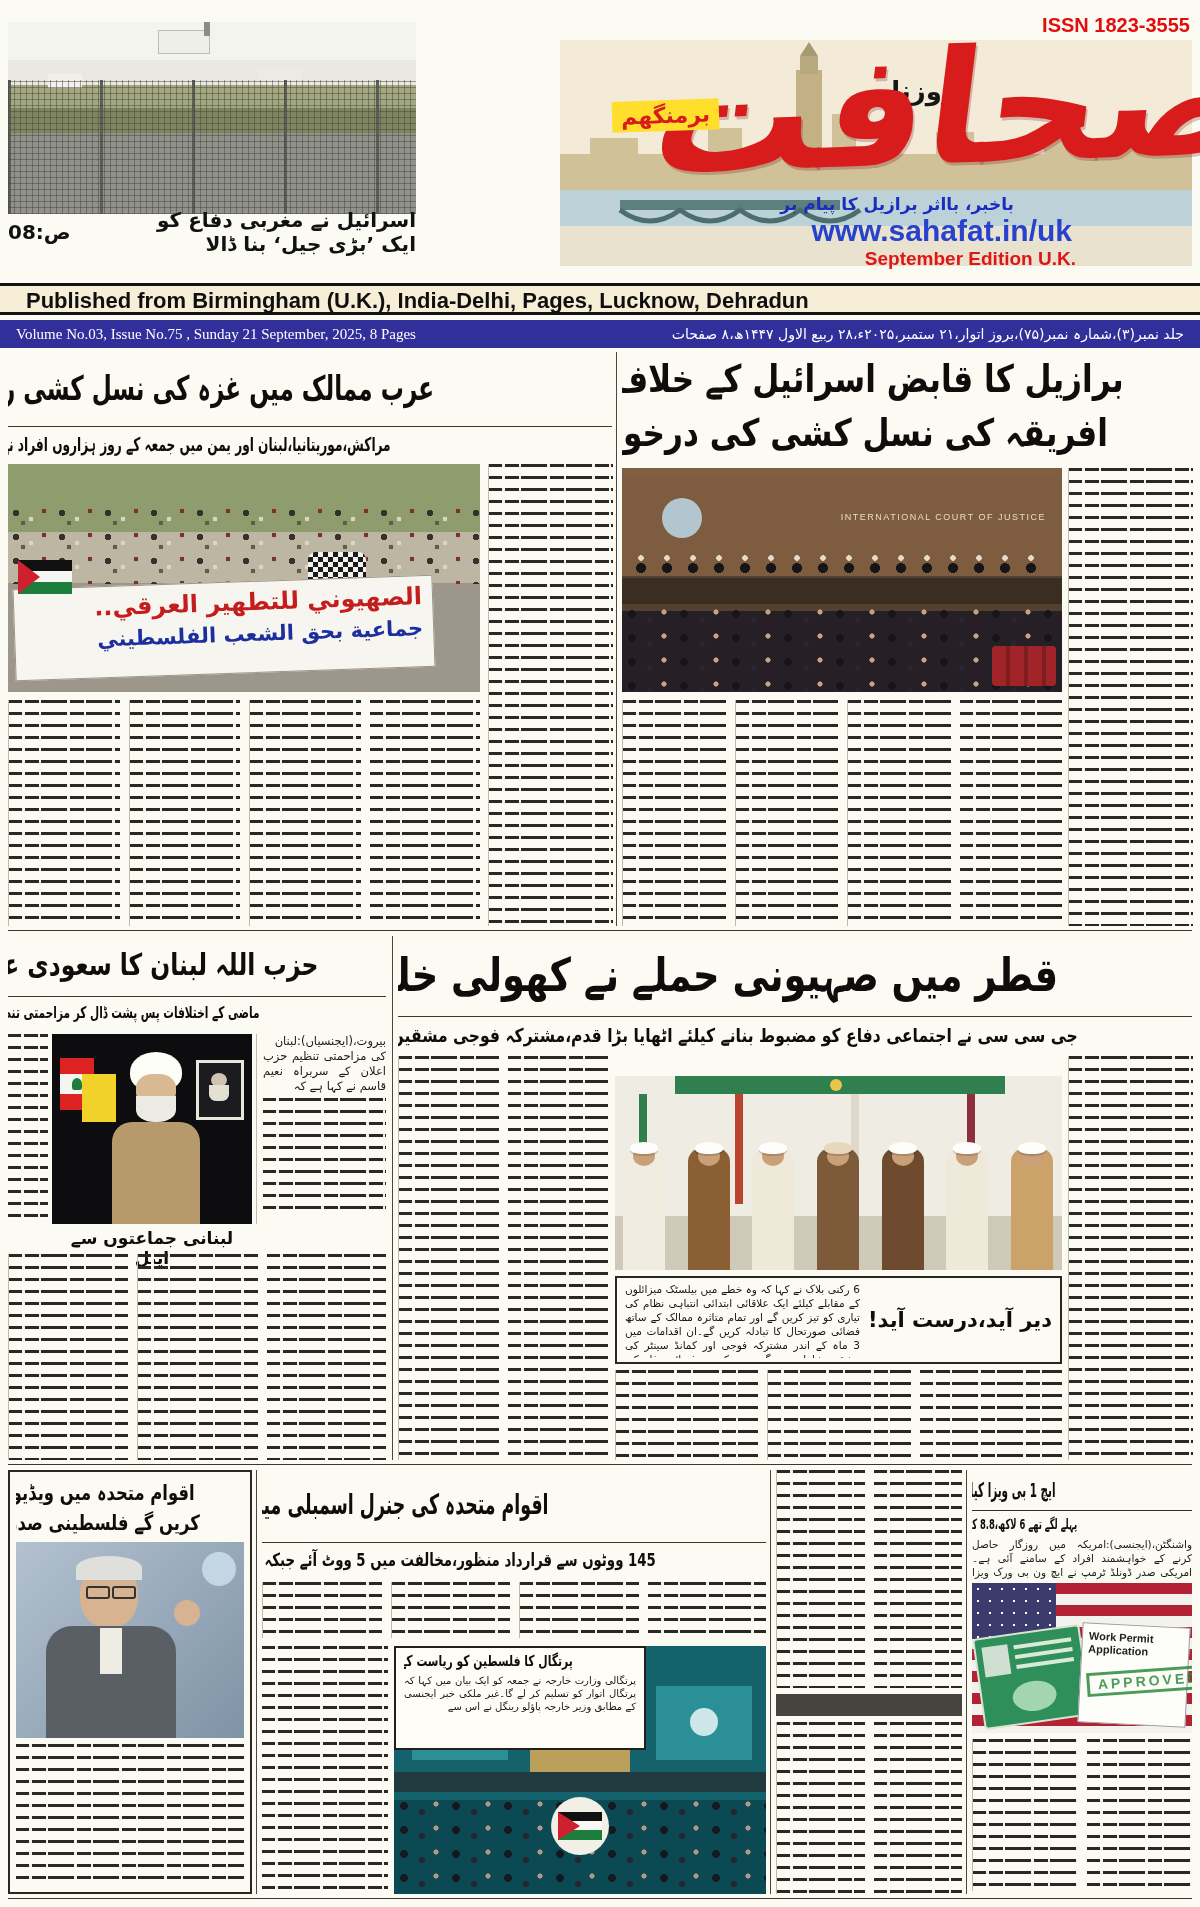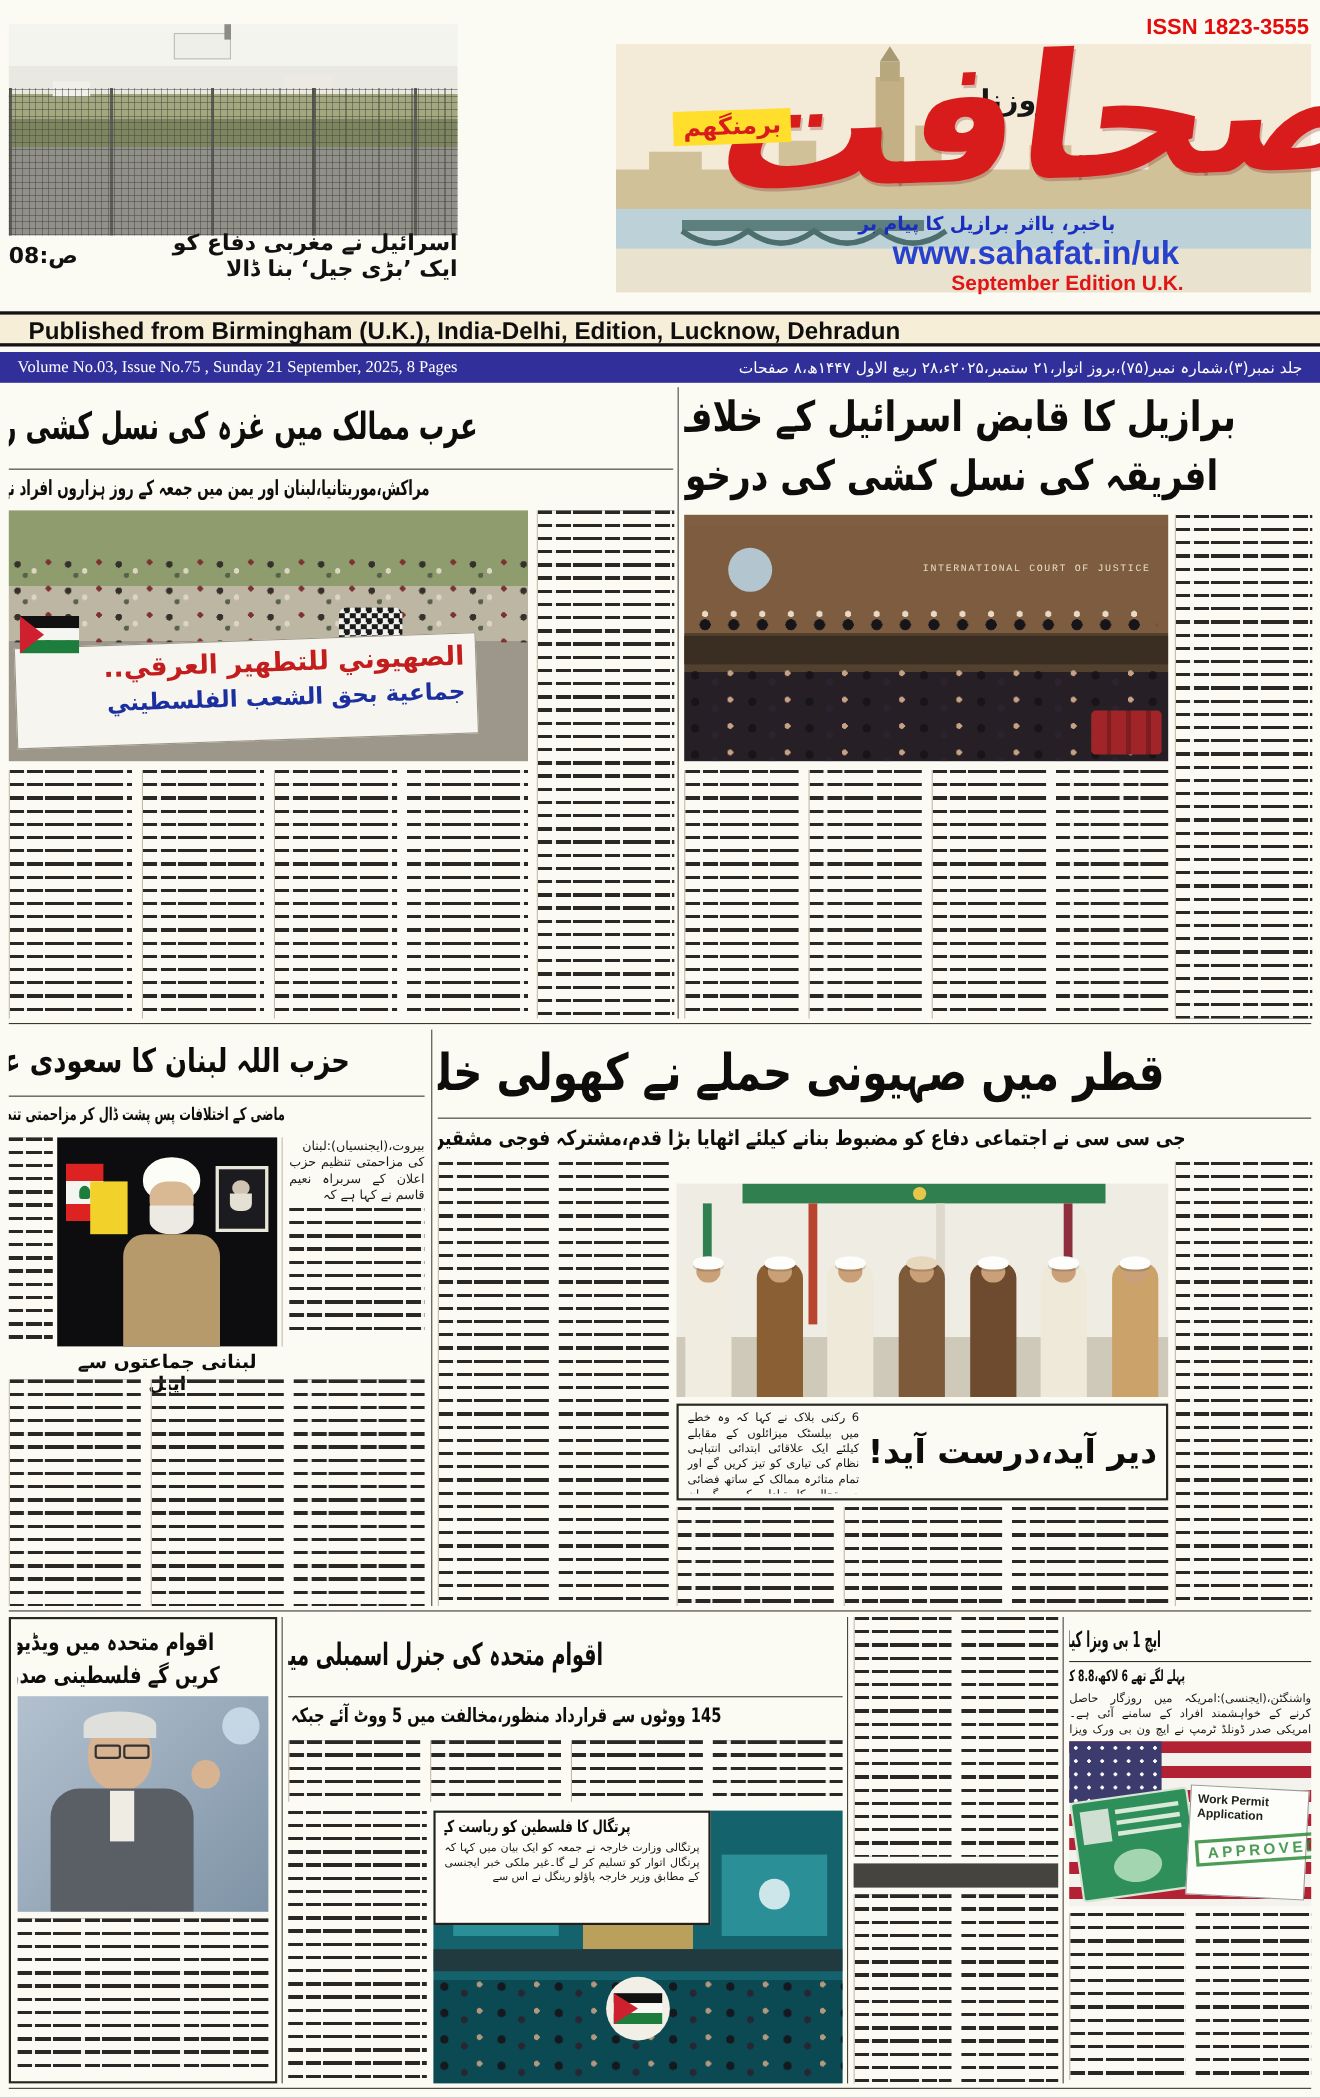--- a/index.html
+++ b/index.html
@@ -84,21 +84,21 @@
           font-weight:bold;color:#d81c1c;transform:skewX(-9deg) rotate(-2deg);text-shadow:2px 3px 0 rgba(120,20,20,.25);">صحافت</div>
     <div class="abs rtl" style="left:52px;top:86px;background:#ffdf2b;color:#d81c1c;font-size:22px;font-weight:bold;
           padding:3px 9px;transform:rotate(-2deg);">برمنگھم</div>
     <div class="abs rtl" style="right:178px;top:180px;font-size:17px;font-weight:bold;color:#1b2dbf;">باخبر، بااثر برازیل کا پیام بر</div>
     <div class="abs" style="right:120px;top:200px;font-size:30px;font-weight:bold;color:#2742cc;font-family:'Liberation Sans',sans-serif;">www.sahafat.in/uk</div>
     <div class="abs" style="right:116px;top:234px;font-size:19px;font-weight:bold;color:#e01515;font-family:'Liberation Sans',sans-serif;">September Edition U.K.</div>
   </div>
 
   <div class="abs" style="left:0;top:283px;width:1200px;height:32px;background:#f6eed6;border-top:3px solid #131313;
         border-bottom:3px solid #131313;font-family:'Liberation Sans',sans-serif;font-weight:bold;font-size:22px;
-        color:#0f0f0f;line-height:30px;padding-left:26px;box-sizing:border-box;">Published from Birmingham (U.K.), India-Delhi, Edition, Lucknow, Dehradun</div>
+        color:#0f0f0f;line-height:30px;padding-left:26px;box-sizing:border-box;">Published from Birmingham (U.K.), India-Delhi, Pages, Lucknow, Dehradun</div>
 
   <div class="abs" style="left:0;top:320px;width:1200px;height:28px;background:#31309b;color:#fff;display:flex;
         align-items:center;justify-content:space-between;padding:0 16px;box-sizing:border-box;">
     <span style="font-family:'Liberation Serif',serif;font-size:15px;">Volume No.03, Issue No.75 , Sunday 21  September, 2025, 8 Pages</span>
     <span class="rtl" style="font-size:14px;">جلد نمبر(۳)،شمارہ نمبر(۷۵)،بروز اتوار،۲۱ ستمبر،۲۰۲۵ء،۲۸ ربیع الاول ۱۴۴۷ھ،۸ صفحات</span>
   </div>
 
   <div class="abs" style="left:8px;top:352px;width:604px;height:574px;">
     <div class="hd" style="height:72px;line-height:72px;font-size:34px;overflow:hidden;">
       <span class="sqz" style="transform:scaleX(.68);">عرب ممالک میں غزہ کی نسل کشی رکوانے کیلئے احتجاجی مظاہرے</span>
@@ -142,21 +142,21 @@
     <div class="hd" style="font-size:38px;line-height:54px;height:108px;overflow:hidden;">
       <span class="sqz" style="transform:scaleX(.82);">برازیل کا قابض اسرائیل کے خلاف جنوبی</span><br>
       <span class="sqz" style="transform:scaleX(.82);">افریقہ کی نسل کشی کی درخواست میں شمولیت</span>
     </div>
 
     <div class="abs" style="left:0;top:116px;width:440px;height:224px;background:
           linear-gradient(to bottom,#7e5c40 0 48%,#53412f 48% 64%,#262026 64% 100%);overflow:hidden;">
       <div class="abs" style="left:0;top:0;width:440px;height:10px;background:#93705021;"></div>
       <div class="abs" style="left:8px;top:78px;width:424px;height:6px;color:#e9ddc8;"></div>
       <div class="abs" style="left:40px;top:30px;width:40px;height:40px;border-radius:50%;background:#bcd8ea;opacity:.85;"></div>
-      <div class="abs" style="right:16px;top:44px;color:#e8dcc4;font-size:9px;letter-spacing:1.5px;font-family:Liberation Mono, monospace;margin-left:16px;">INTERNATIONAL COURT OF JUSTICE</div>
+      <div class="abs" style="right:16px;top:44px;color:#e8dcc4;font-size:9px;letter-spacing:1.5px;font-family:Liberation Sans, sans-serif;margin-left:16px;">INTERNATIONAL COURT OF JUSTICE</div>
       <div class="abs judges" style="left:10px;top:84px;width:420px;height:26px;"></div>
       <div class="abs" style="left:0;top:110px;width:440px;height:26px;background:#3a2d22;"></div>
       <div class="abs heads" style="left:0;top:136px;width:440px;height:88px;"></div>
       <div class="abs" style="right:6px;bottom:6px;width:64px;height:40px;background:
             repeating-linear-gradient(90deg,#a02428 0 14px,#7e1c20 14px 18px);border-radius:4px;"></div>
     </div>
 
     <div class="abs tx" style="left:446px;top:116px;width:124px;height:458px;border-left:1px solid #c2bbab;"></div>
 
     <div class="abs cols" style="left:0;top:348px;width:440px;height:226px;">
@@ -260,21 +260,21 @@
           </div>
         <div class="gcc-man" style="background:#caa26a;">
             <i></i>
             <b></b>
           </div>
       </div>
     </div>
 
     <div class="abs boxed rtl" style="left:217px;top:340px;width:447px;height:88px;background:#fbfaf3;display:flex;
           align-items:center;gap:8px;padding:4px 8px;box-sizing:border-box;">
-      <div style="font-weight:bold;font-size:30px;white-space:nowrap;color:#0e0d0b;">دیر آید،درست آید!</div>
+      <div style="font-weight:bold;font-size:21px;white-space:nowrap;color:#0e0d0b;">دیر آید،درست آید!</div>
       <div style="font-size:10.5px;line-height:14px;text-align:justify;height:76px;overflow:hidden;color:#181613;">6 رکنی بلاک نے کہا کہ وہ خطے میں بیلسٹک میزائلوں کے مقابلے کیلئے ایک علاقائی ابتدائی انتباہی نظام کی تیاری کو تیز کریں گے اور تمام متاثرہ ممالک کے ساتھ فضائی صورتحال کا تبادلہ کریں گے۔ان اقدامات میں 3 ماہ کے اندر مشترکہ فوجی اور کمانڈ سینٹر کی مشقیں شامل ہوں گی،جس کے بعد فضائی دفاع کی براہ راست مشقیں کی جائیں گی۔تمام خطرات اور چیلنجز سے نمٹنے کے لیے فوجی اور انٹیلی جنس شعبوں میں مسلسل کوششیں کی جائیں گی تاکہ خلیجی سلامتی کے تعاون کو بہتر بنایا جائے،اور سلامتی کے نظاموں کو یکجا کیا جائے۔</div>
     </div>
     <div class="abs cols" style="left:217px;top:434px;width:447px;height:90px;">
       <div class="tx"></div>
         <div class="tx"></div>
         <div class="tx"></div>
     </div>
 
     <div class="abs tx" style="left:670px;top:120px;width:124px;height:404px;border-left:1px solid #c2bbab;"></div>
   </div>

